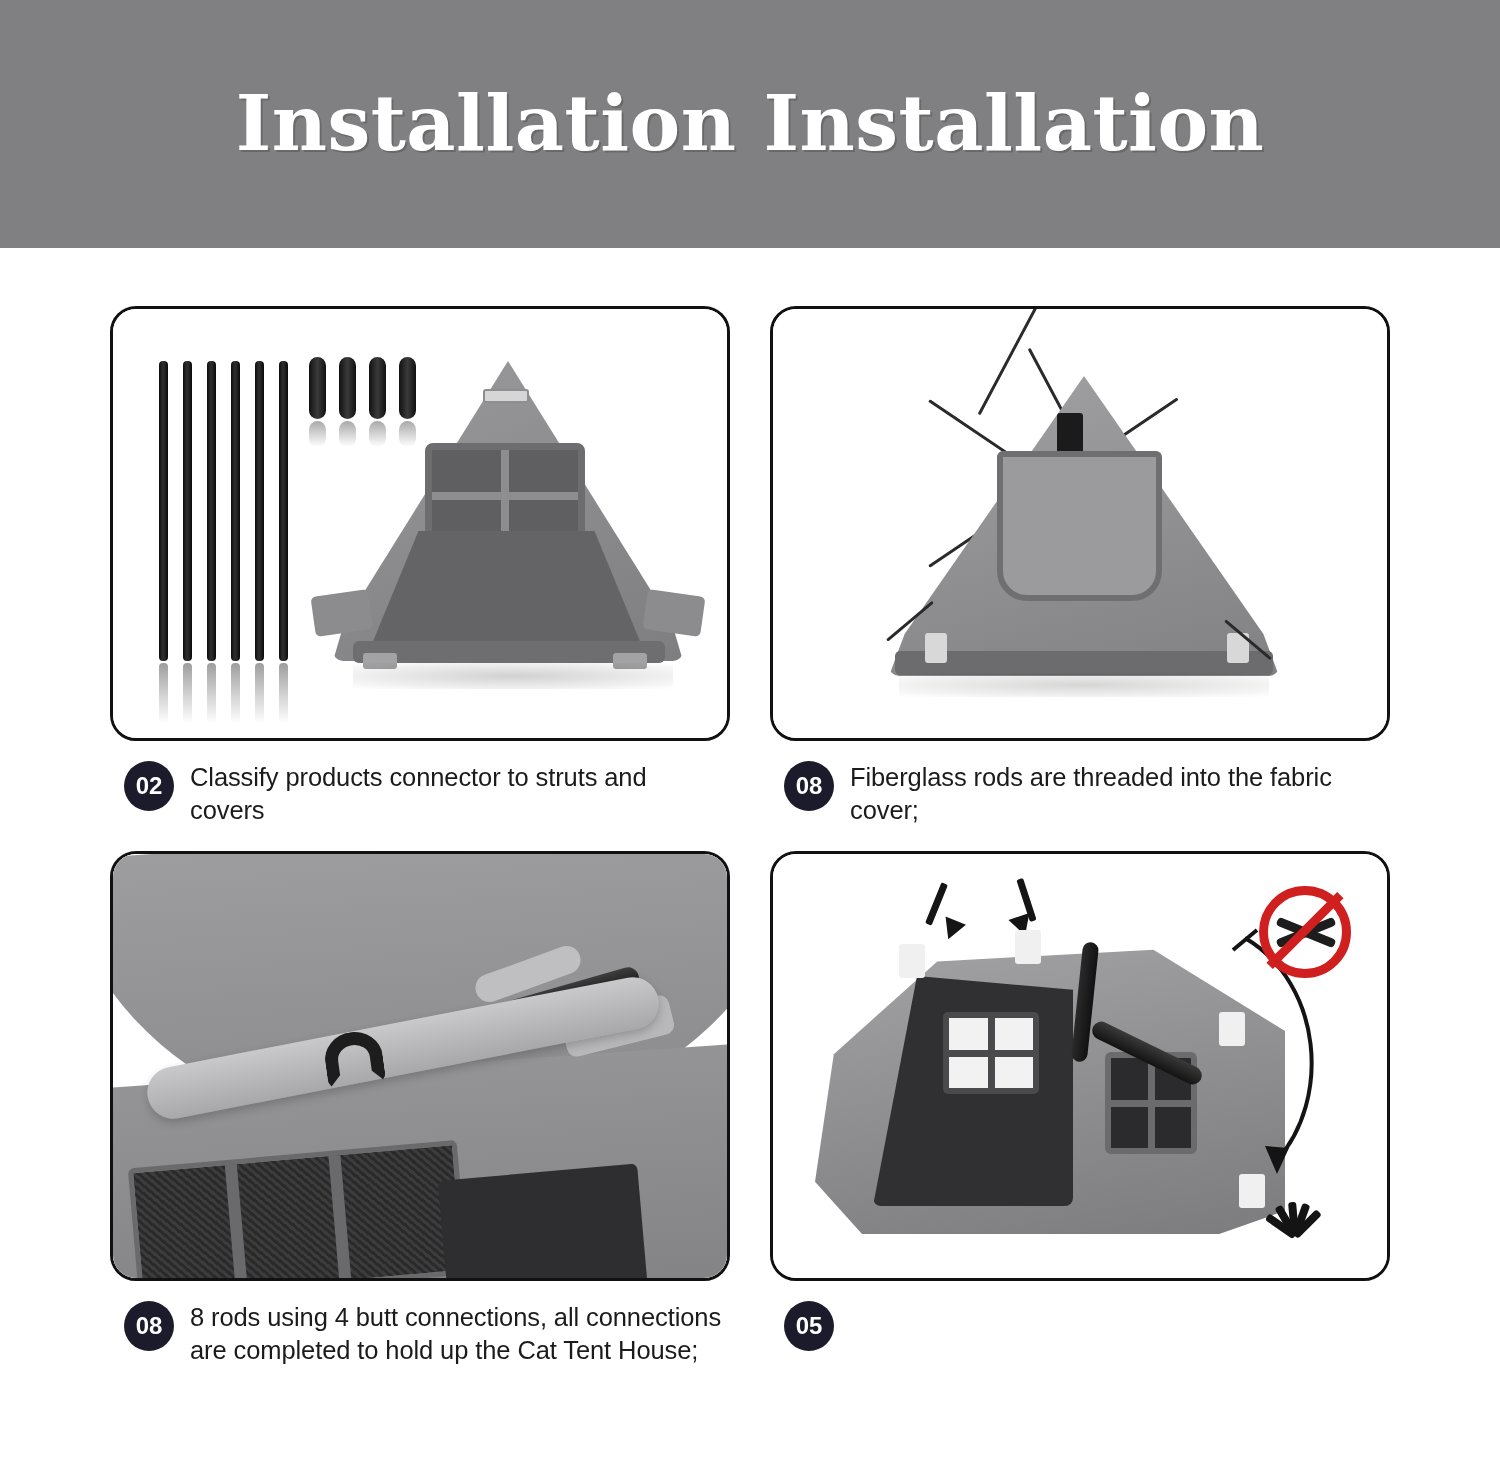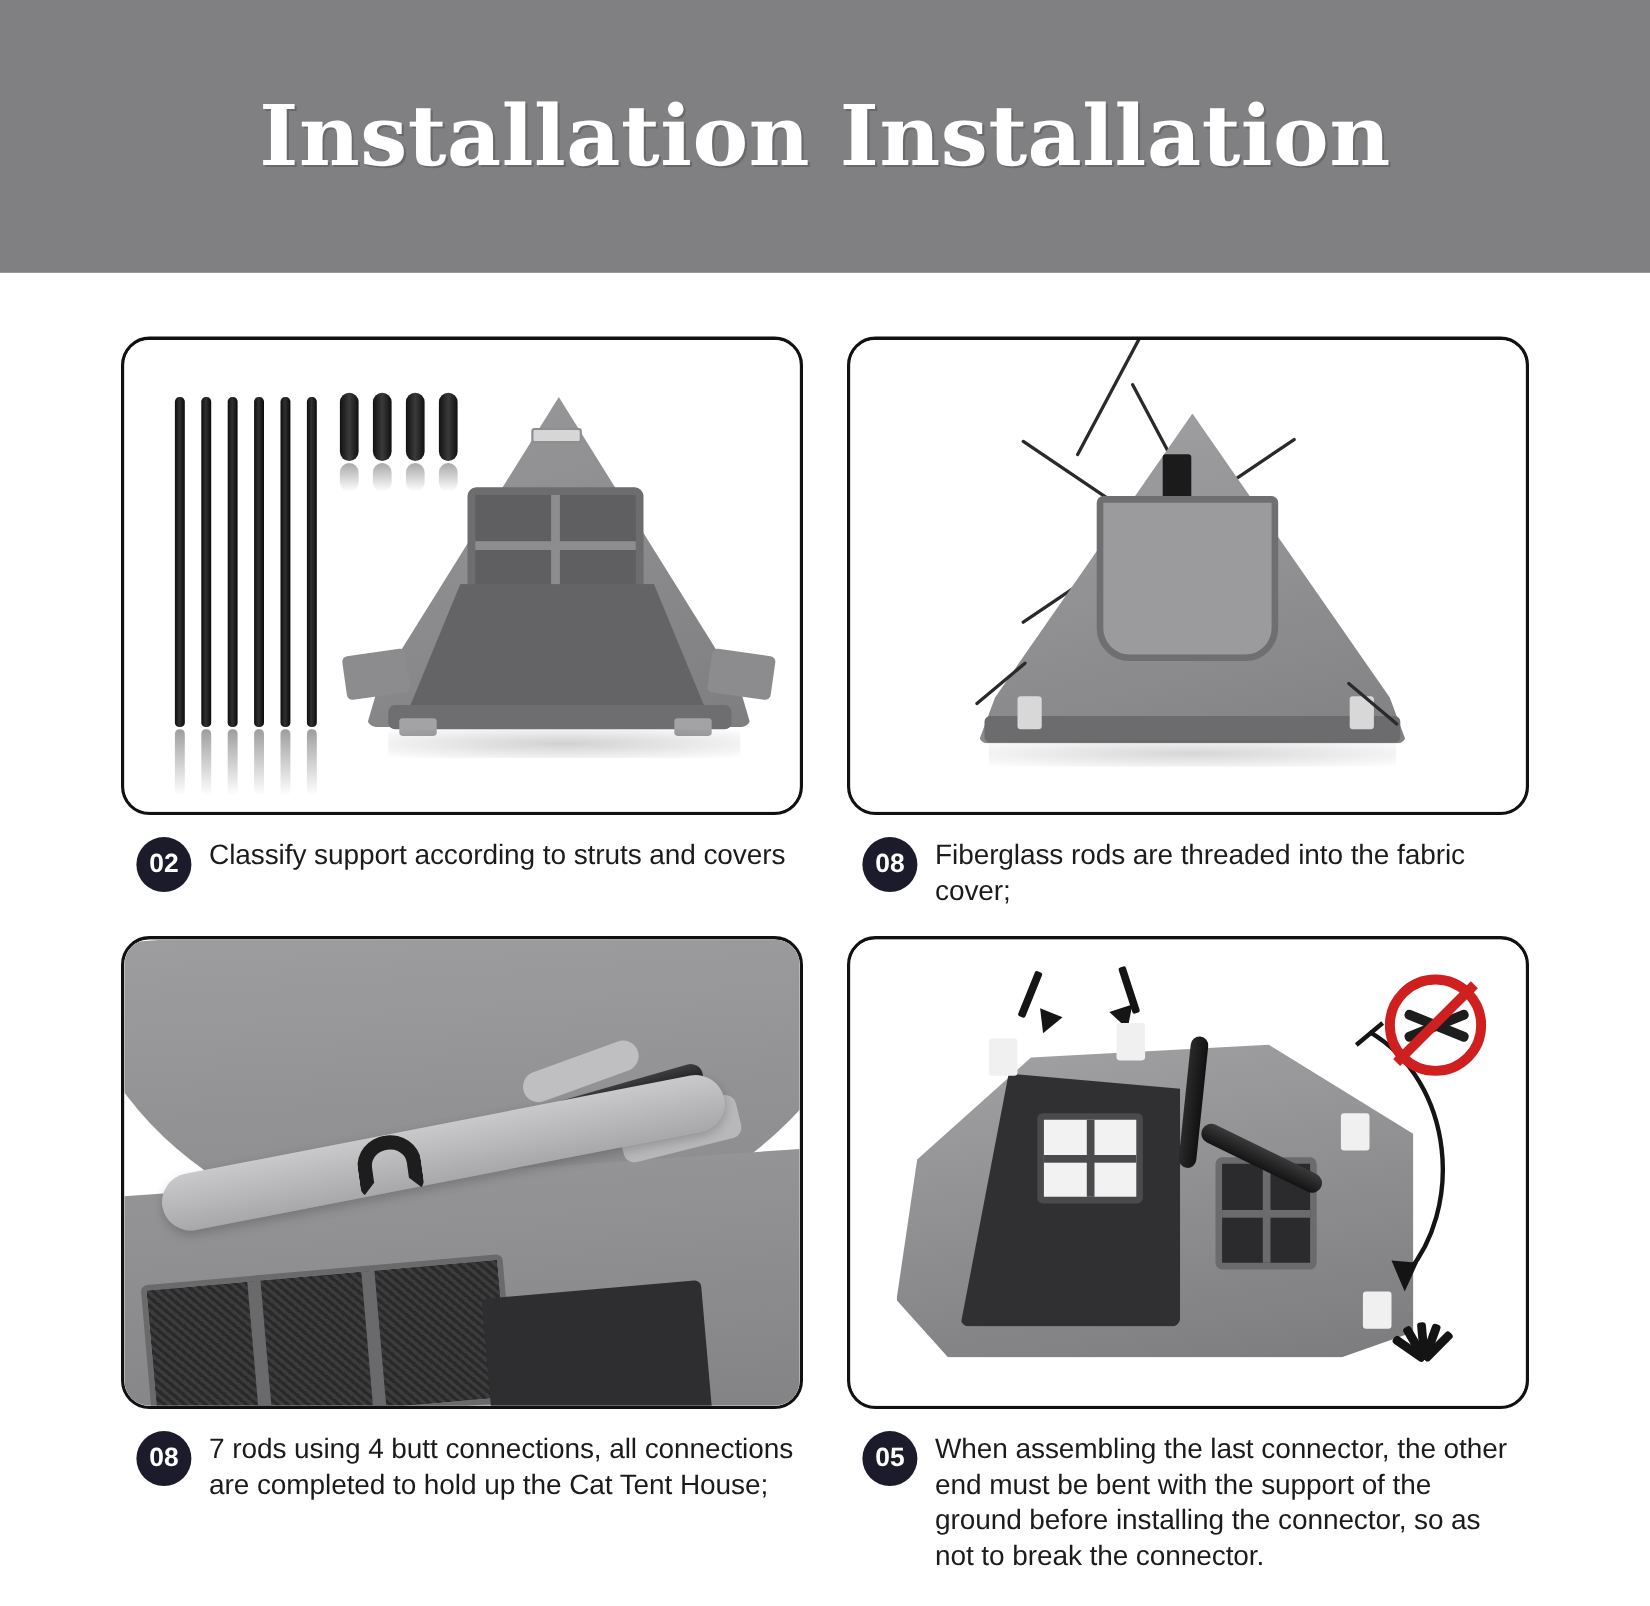--- a/index.html
+++ b/index.html
@@ -530,21 +530,21 @@
             <div class="mesh"></div>
             <div class="base"></div>
             <div class="tabb" style="left:50px;"></div>
             <div class="tabb" style="left:300px;"></div>
             <div class="shadow"></div>
           </div>
         </div>
       </div>
       <div class="caption">
         <div class="badge">02</div>
-        <div class="cap-text">Classify support according to struts and covers</div>
+        <div class="cap-text">Classify products connector to struts and covers</div>
       </div>
     </div>
 
     <div class="cell">
       <div class="panel">
         <div class="p1-bg">
           <div class="tent2">
             <div class="poleX" style="left:60px;  top:48px;  width:300px; transform:rotate(34deg);"></div>
             <div class="poleX" style="left:60px;  top:214px; width:300px; transform:rotate(-34deg);"></div>
             <div class="poleX" style="left:160px; top:-4px;  width:150px; transform:rotate(62deg);"></div>
@@ -579,21 +579,21 @@
           <div class="darkpanel"></div>
           <div class="strapA"></div>
           <div class="strapB"></div>
           <div class="poleDark"></div>
           <div class="sleeve"></div>
           <div class="clip"></div>
         </div>
       </div>
       <div class="caption">
         <div class="badge">08</div>
-        <div class="cap-text">7 rods using 4 butt connections, all connections are completed to hold up the Cat Tent House;</div>
+        <div class="cap-text">8 rods using 4 butt connections, all connections are completed to hold up the Cat Tent House;</div>
       </div>
     </div>
 
     <div class="cell">
       <div class="panel tall">
         <div class="p4">
 
           <div class="arrow">
             <div class="arr-line" style="left:160px; top:28px; width:7px; height:44px; transform:rotate(22deg);"></div>
             <div class="arr-head" style="left:168px; top:66px; transform:rotate(22deg);"></div>
@@ -634,18 +634,17 @@
             <i style="transform:rotate(-30deg);"></i>
             <i style="transform:rotate(-5deg);"></i>
             <i style="transform:rotate(20deg);"></i>
             <i style="transform:rotate(45deg);"></i>
           </div>
 
         </div>
       </div>
       <div class="caption">
         <div class="badge">05</div>
-        <div class="cap-text">When assembling the last connector, the other end must be bent with the support of the ground before installing the connector, so as not to break the connector.</div>
       </div>
     </div>
 
   </div>
 </div>
 
 </body></html>

